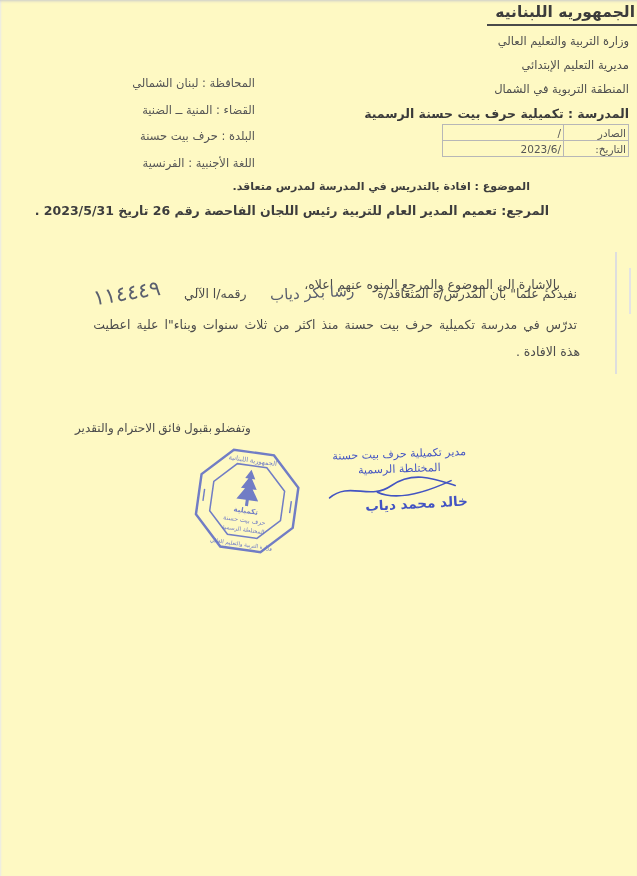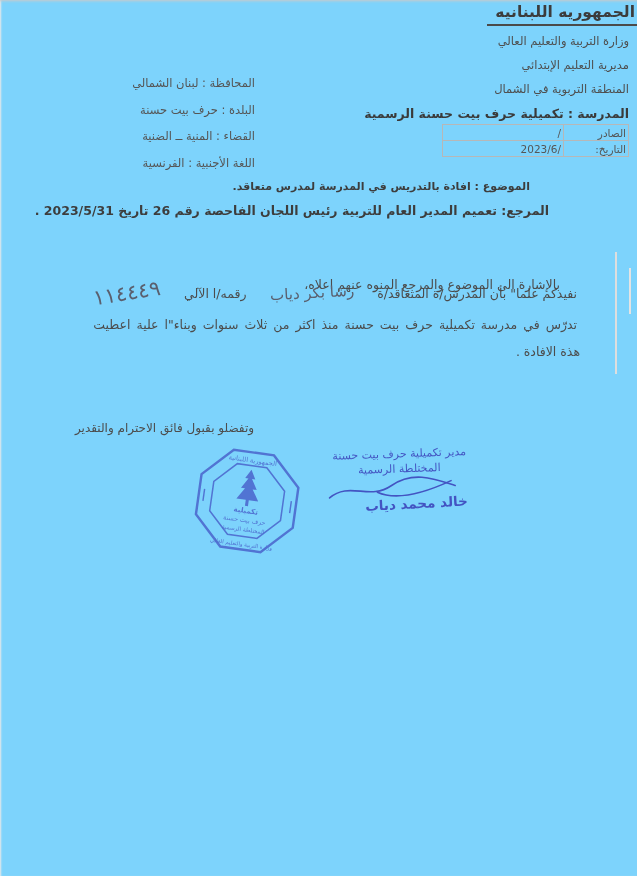--- a/index.html
+++ b/index.html
@@ -1,18 +1,18 @@
 <!DOCTYPE html>
 <html lang="ar"><head>
 <meta charset="utf-8">
 <style>
   html,body{margin:0;padding:0;background:#ffffff;}
   .page{
     position:relative;width:637px;height:876px;overflow:hidden;
-    background:#7dd3fc;
+    background:#fef9c3;
     box-shadow: inset 0 3px 3px -2px #c9c9c9, inset 2px 0 2px -1px #ececec;
     font-family:"DejaVu Sans","Liberation Sans",sans-serif;
     color:#4a4a4a;
   }
   .abs{position:absolute;white-space:nowrap;}
   
   .doc-title{
     top:3px;right:0;font-size:15.5px;font-weight:bold;color:#3c3c3c;
     border-bottom:2px solid #4a4a4a;padding:0 2px 3px 8px;letter-spacing:.5px;
   }
@@ -33,21 +33,21 @@
   td.v-date{padding-right:10px;}
   
   .subject1{top:180px;right:107px;font-size:11px;font-weight:bold;color:#3d3d3d;}
   .subject2{top:203px;right:88px;font-size:12.5px;font-weight:bold;color:#3d3d3d;text-align:center;}
   
   .bline{font-size:12.5px;color:#4c4c4c;}
   .b1{top:277px;right:77px;}
   .b2{top:281px;right:60px;width:484px;display:flex;justify-content:space-between;align-items:center;}
   .b3{top:317px;right:60px;word-spacing:2px;}
   .b4{top:344px;right:57px;}
-  .closing{top:421px;left:75px;font-size:12px;color:#4c4c4c;}
+  .closing{top:421px;left:75px;font-size:12px;color:#4c4c4c;font-family:Liberation Serif, serif;}
   .hand{
     color:#5a5f6e;
     display:inline-block;
   }
   .hand-name{font-size:15px;transform:rotate(-3deg);letter-spacing:1px;}
   .hand-number{font-size:21px;transform:rotate(-9deg);letter-spacing:2.5px;direction:rtl;}
   
   .stamp{top:446px;left:185px;width:124px;height:112px;opacity:.84;}
   .stamp svg{transform:rotate(8deg);}
   .sig-block{top:448px;left:299px;width:168px;text-align:right;color:#4354c2;transform:rotate(-2deg);}
@@ -68,22 +68,22 @@
 
   <div class="abs ministry" dir="rtl">
     <div class="mline">وزارة التربية والتعليم العالي</div>
     <div class="mline">مديرية التعليم الإبتدائي</div>
     <div class="mline">المنطقة التربوية في الشمال</div>
     <div class="school">المدرسة : تكميلية حرف بيت حسنة الرسمية</div>
   </div>
 
   <div class="abs location" dir="rtl">
     <div class="litem">المحافظة : لبنان الشمالي</div>
+    <div class="litem">القضاء : المنية ــ الضنية</div>
     <div class="litem">البلدة : حرف بيت حسنة</div>
-    <div class="litem">القضاء : المنية ــ الضنية</div>
     <div class="litem">اللغة الأجنبية : الفرنسية</div>
   </div>
 
   <table class="registry" dir="rtl">
     <tbody>
         <tr>
       <td class="rlabel">الصادر</td>
       <td class="rvalue v-issued">/</td>
     </tr>
     <tr>

